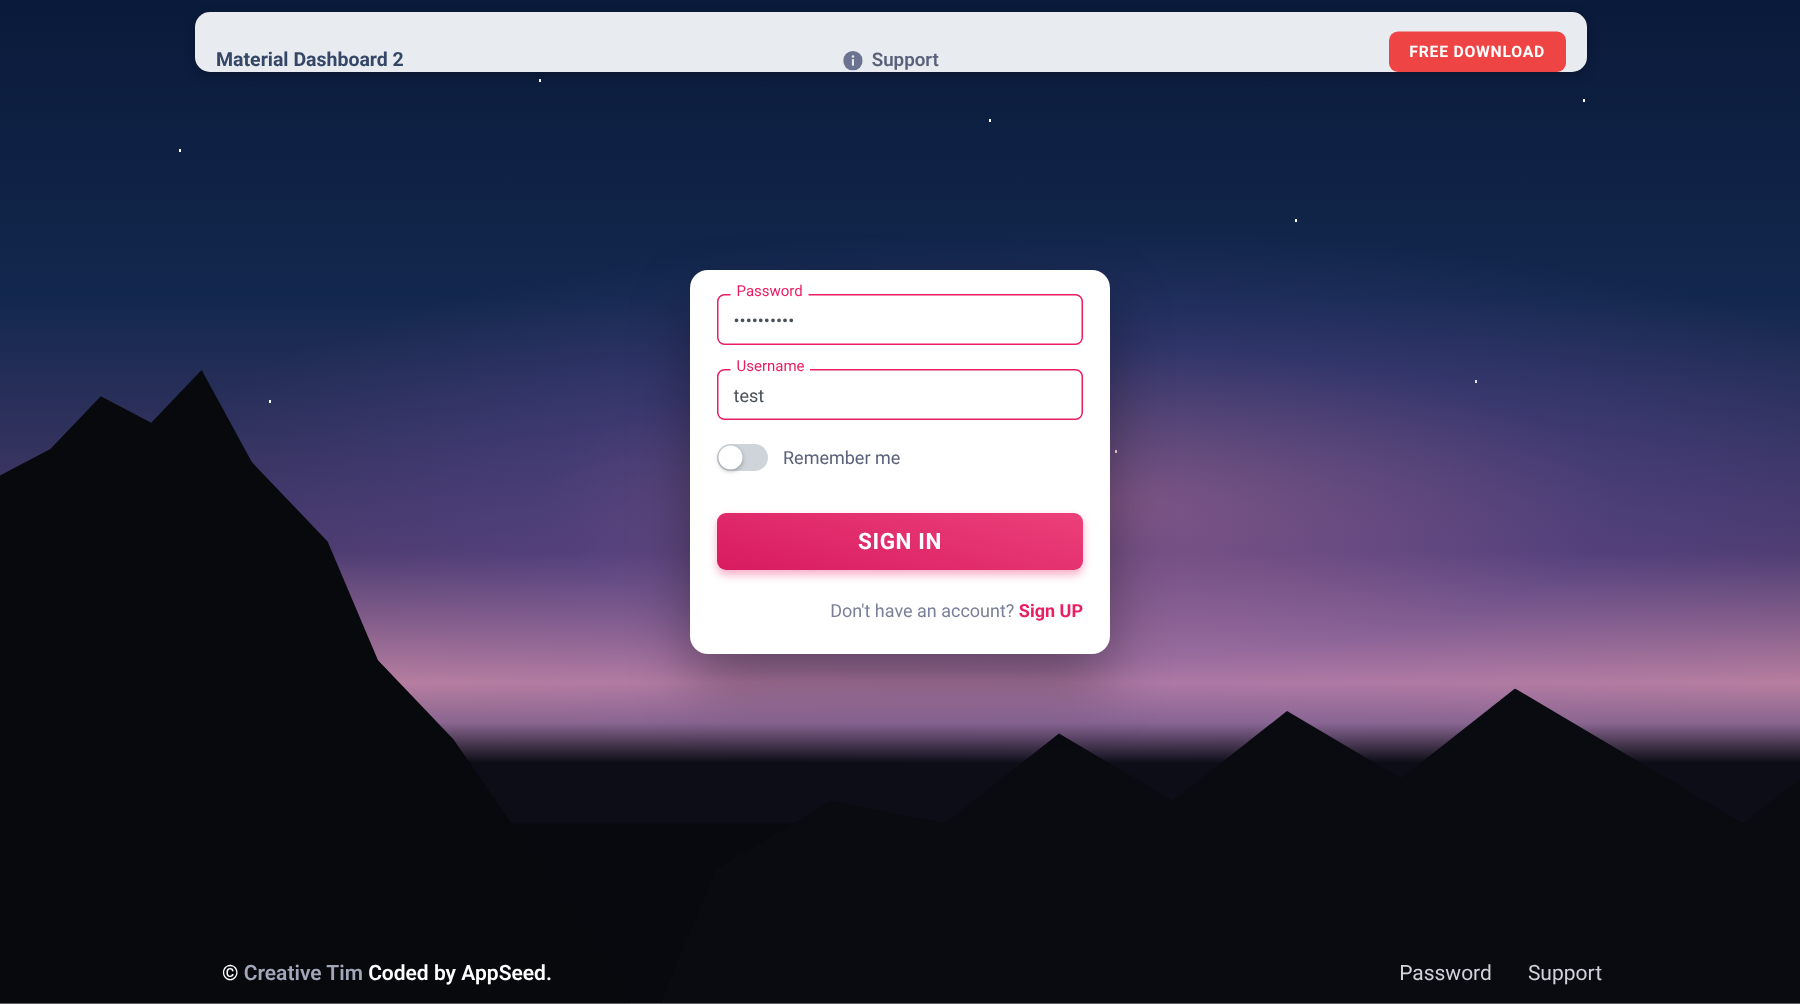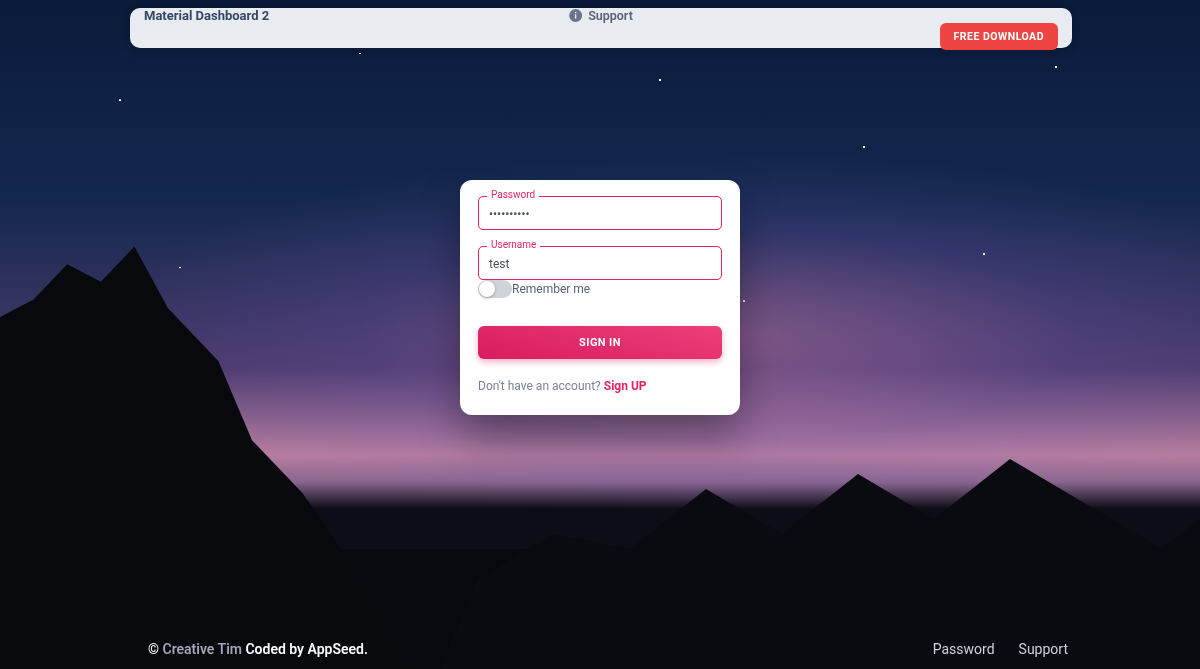--- a/index.html
+++ b/index.html
@@ -19,44 +19,44 @@
       radial-gradient(circle 1px at 62% 45%, #fff 98%, transparent 100%),
       linear-gradient(to bottom, #0a1a3a 0%, #13284e 30%, #4a3a6b 55%, #b77ea0 68%, #8a6690 72%, #0c0d16 76%);
     color:#344767;
   }
   
   .rock-left{position:absolute;bottom:0;left:0;width:420px;height:440px;background:#08090d;clip-path:polygon(0% 100%,0% 20%,8% 16%,16% 8%,24% 12%,32% 4%,40% 18%,52% 30%,60% 48%,72% 60%,85% 78%,100% 100%);} 
   .rock-right{position:absolute;bottom:0;right:0;width:760px;height:300px;background:#0a0b10;clip-path:polygon(0% 100%,5% 70%,15% 55%,25% 60%,35% 40%,45% 55%,55% 35%,65% 50%,75% 30%,85% 45%,95% 60%,100% 50%,100% 100%);} 
   .rock-bottom{position:absolute;bottom:0;left:0;right:0;height:120px;background:#07090e;}
 
   
-  .topbar{position:absolute;top:8px;left:130px;right:128px;height:40px;background:#e8ebef;border-radius:10px;display:flex;align-items:flex-start;padding:0 14px;box-shadow:0 2px 8px rgba(0,0,0,.25);flex-direction:column;}
+  .topbar{position:absolute;top:8px;left:130px;right:142px;height:40px;background:#e8ebef;border-radius:10px;display:flex;align-items:flex-end;padding:0 14px;box-shadow:0 2px 8px rgba(0,0,0,.25);}
   .brand{font-size:13px;font-weight:700;color:#344767;flex:0 0 auto;}
   .support{position:absolute;left:50%;transform:translateX(-50%);display:flex;align-items:center;gap:6px;font-size:12.5px;color:#59617a;font-weight:600;}
   .support svg{display:block}
   .btn-dl{margin-left:auto;background:#ef4444;color:#fff;font-size:10.5px;font-weight:700;letter-spacing:.5px;padding:7px 14px;border-radius:6px;border:none;cursor:pointer}
 
   
   .card{position:absolute;left:50%;top:180px;transform:translateX(-50%);width:280px;background:#fff;border-radius:12px;box-shadow:0 20px 40px rgba(0,0,0,.35);padding:0 18px 22px;}
   .hdr{position:relative;top:-18px;margin:0 -4px -6px;background:linear-gradient(195deg,#ec407a,#d81b60);border-radius:10px;padding:16px 12px;text-align:center;color:#fff;box-shadow:0 4px 20px rgba(233,30,99,.4)}
   .hdr h3{font-size:16px;font-weight:600;margin-bottom:6px}
   .hdr p{font-size:11.5px;font-weight:300}
 
   .field{position:relative;margin-top:16px}
   .field input{width:100%;border:1px solid #e91e63;border-radius:5px;padding:10px 10px 8px;font-size:12px;color:#495057;outline:none}
   .field label{position:absolute;top:-7px;left:9px;background:#fff;padding:0 4px;font-size:10px;color:#e91e63}
 
-  .remember{display:flex;align-items:center;margin-top:0}
+  .remember{display:flex;align-items:center;gap:10px;margin-top:16px}
   .switch{width:34px;height:18px;border-radius:20px;background:#ced4da;position:relative;cursor:pointer}
   .switch .knob{position:absolute;top:1px;left:1px;width:16px;height:16px;border-radius:50%;background:#fff;box-shadow:0 1px 3px rgba(0,0,0,.3)}
   .remember span{font-size:12px;color:#5a607a;font-weight:400}
 
-  .signin{margin-top:28px;width:100%;background:linear-gradient(195deg,#ec407a,#d81b60);color:#fff;border:none;border-radius:6px;padding:10px 12px;font-size:11px;font-weight:700;letter-spacing:.4px;cursor:pointer;box-shadow:0 3px 6px rgba(233,30,99,.35)}
+  .signin{margin-top:28px;width:100%;background:linear-gradient(195deg,#ec407a,#d81b60);color:#fff;border:none;border-radius:6px;padding:10px 12px;font-size:15px;font-weight:700;letter-spacing:.4px;cursor:pointer;box-shadow:0 3px 6px rgba(233,30,99,.35)}
 
-  .signup{text-align:left;font-size:12px;margin-top:20px;color:#7b809a}
+  .signup{text-align:right;font-size:12px;margin-top:20px;color:#7b809a}
   .signup a{color:#e91e63;font-weight:700;text-decoration:none;cursor:pointer}
 
   
   .footer{position:absolute;bottom:12px;left:148px;right:132px;display:flex;align-items:flex-start;color:#fff;font-size:14px}
   .footer .copy b{font-weight:600}
   .footer .copy .ct{color:#a1a6b8;font-weight:600}
   .footer .links{margin-left:auto;display:flex;gap:24px}
   .footer .links span{color:#d0d3dc;cursor:pointer}
 </style>
 </head>

